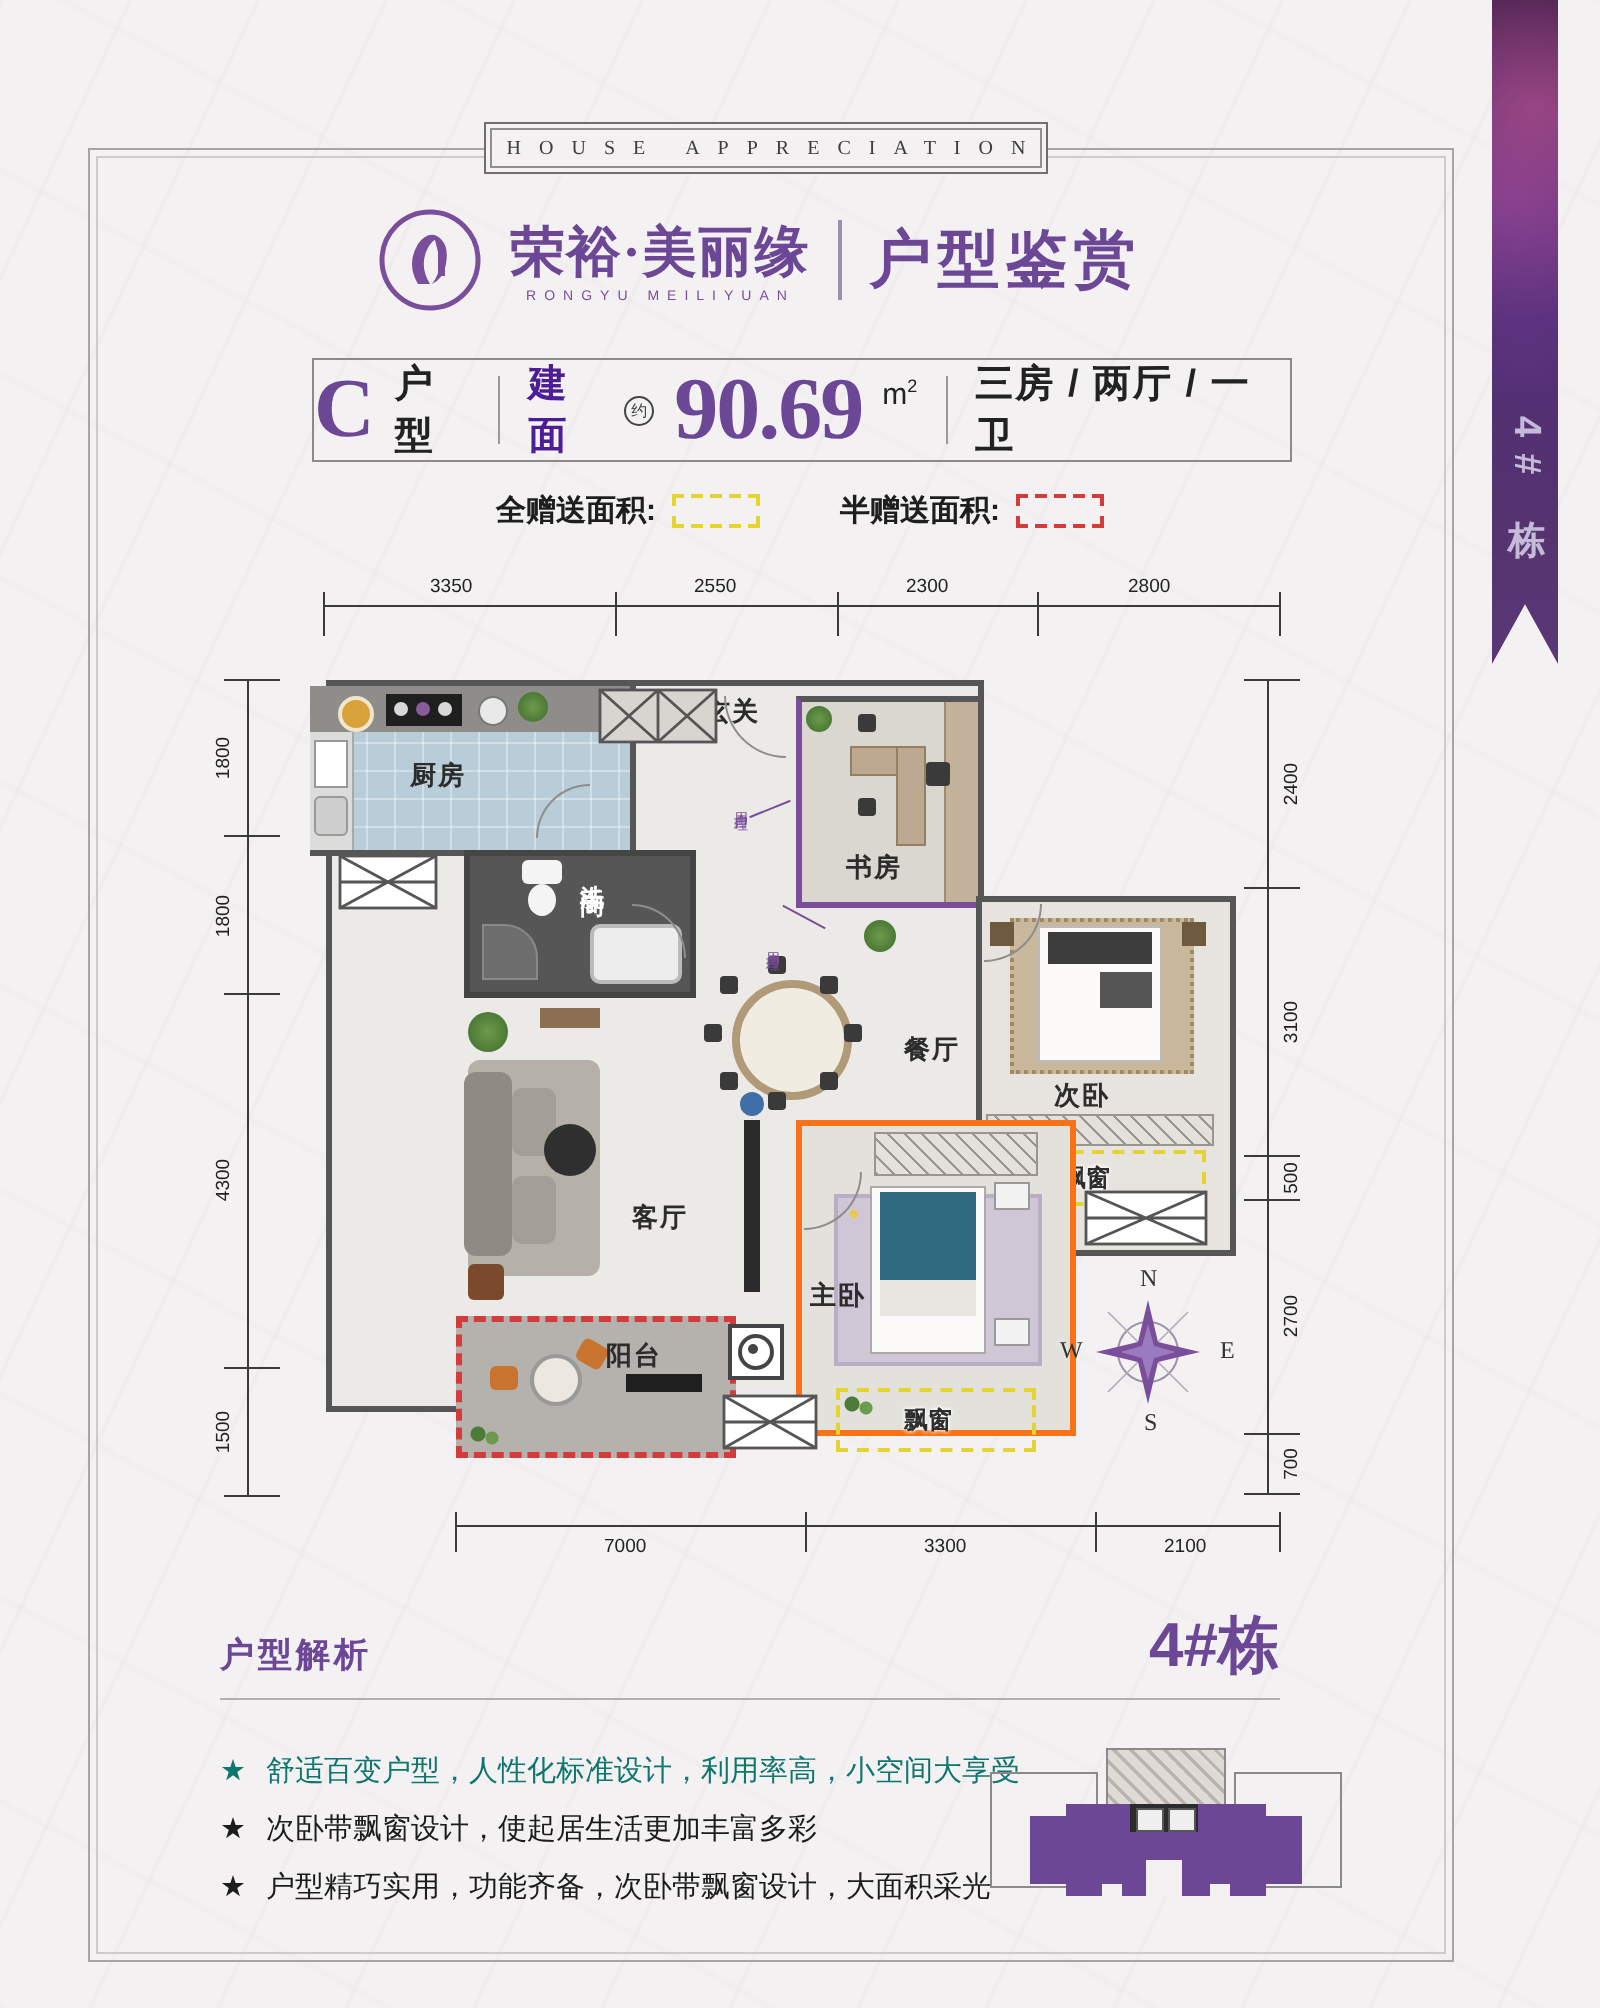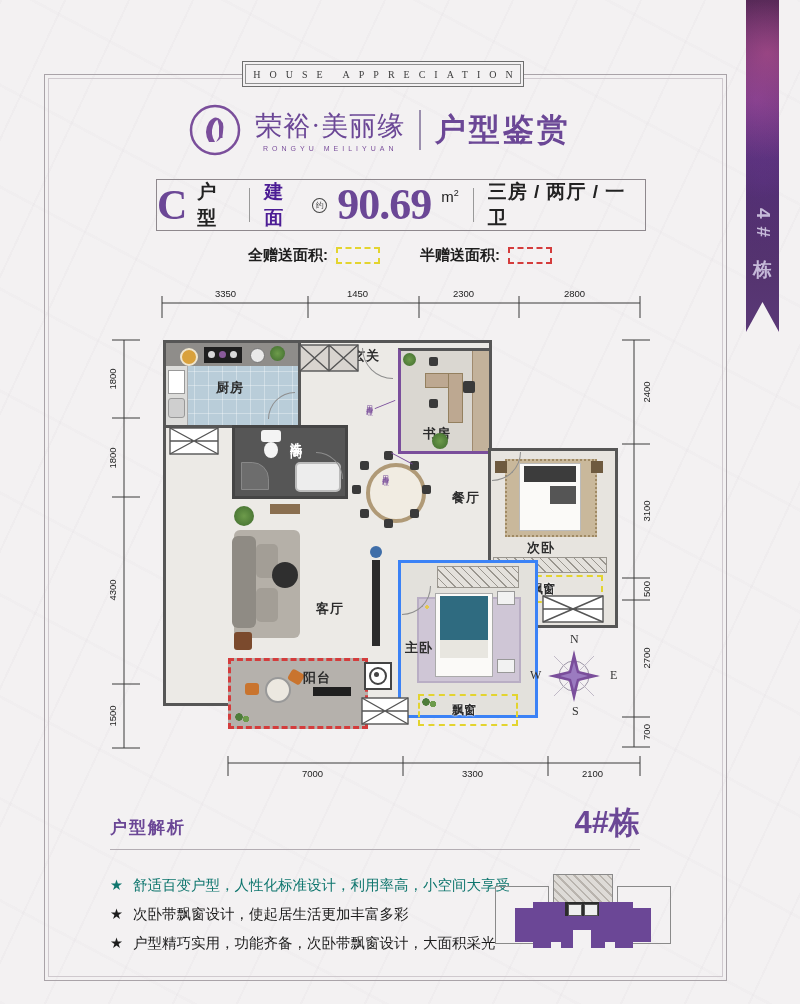--- a/index.html
+++ b/index.html
@@ -54,21 +54,21 @@
 <div class="abs" style="left:0;top:104px;width:760px;display:flex;align-items:center;justify-content:center;gap:14px;">
   <span style="width:52px;height:52px;display:inline-block;">
     <svg width="52" height="52" viewBox="0 0 52 52">
       <circle cx="26" cy="26" r="24" fill="none" stroke="#7a4e9b" stroke-width="2.5"></circle>
       <path d="M20 38 Q14 28 20 18 Q26 10 32 16 Q27 14 24 22 Q21 30 26 38 Z" fill="#7a4e9b"></path>
       <path d="M28 14 Q36 16 34 28 Q33 35 27 38 Q33 30 30 22 Z" fill="#7a4e9b"></path>
       <rect x="30" y="20" width="3.5" height="14" fill="#7a4e9b"></rect>
     </svg>
   </span>
   <span style="display:inline-flex;flex-direction:column;align-items:center;">
-    <span class="serif purple" style="font-size:27px;font-weight:400;letter-spacing:1px;">荣裕·美丽缘</span>
+    <span class="serif purple" style="font-size:27px;font-weight:700;letter-spacing:1px;">荣裕·美丽缘</span>
     <span style="font-size:7px;color:#7a4e9b;letter-spacing:4px;margin-top:1px;">RONGYU MEILIYUAN</span>
   </span>
   <span style="width:1.5px;height:40px;background:#9b8fae;"></span>
   <span style="font-size:31px;font-weight:700;color:#6b4796;letter-spacing:3px;">户型鉴赏</span>
 </div>
 
 <div class="abs" style="left:156px;top:179px;width:488px;height:50px;border:1.5px solid #8e888d;
             display:flex;align-items:center;justify-content:center;gap:10px;">
   <span class="serif" style="font-size:42px;color:#6b4796;font-weight:700;line-height:1;">C</span>
   <span style="font-size:19px;color:#222;font-weight:700;">户型</span>
@@ -92,23 +92,23 @@
   <span style="display:inline-flex;align-items:center;gap:8px;">
     <span style="font-size:15px;color:#1e1e1e;font-weight:600;">半赠送面积:</span>
     <span style="width:40px;height:13px;border:2px dashed #d43c3c;display:inline-block;"></span>
   </span>
 </div>
 
 <div class="abs" style="left:0;top:0;width:800px;height:1004px;">
 
   <div class="abs" style="left:163px;top:340px;width:323px;height:360px;background:#eceae6;border:3px solid #565656;"></div>
 
-  <div class="abs" style="left:166px;top:343px;width:132px;height:82px;background:#b9cdd9;
+  <div class="abs" style="left:155px;top:343px;width:132px;height:82px;background:#b9cdd9;
               background-image:linear-gradient(#ffffff55 1px,rgba(0,0,0,0) 1px),linear-gradient(90deg,#ffffff55 1px,rgba(0,0,0,0) 1px);
-              background-size:14px 14px;border-right:3px solid #565656;border-bottom:3px solid #565656;">
+              background-size:14px 14px;border-right:3px solid #565656;border-bottom:3px solid #565656;padding-left:28px;">
     <div class="abs" style="left:0;top:0;width:100%;height:23px;background:#8f8d8a;"></div>
     <div class="abs" style="left:14px;top:5px;width:14px;height:14px;border-radius:50%;background:#d9a13c;border:2px solid #f0e6cf;"></div>
     <div class="abs" style="left:38px;top:4px;width:38px;height:16px;background:#1f1f1f;">
       <div class="abs" style="left:4px;top:4px;width:7px;height:7px;border-radius:50%;background:#d8d8d8;"></div>
       <div class="abs" style="left:15px;top:4px;width:7px;height:7px;border-radius:50%;background:#8a5a9a;"></div>
       <div class="abs" style="left:26px;top:4px;width:7px;height:7px;border-radius:50%;background:#d8d8d8;"></div>
     </div>
     <div class="abs" style="left:84px;top:5px;width:13px;height:13px;border-radius:50%;background:#e9e9e9;border:1px solid #777;"></div>
     <div class="abs" style="left:104px;top:3px;width:15px;height:15px;border-radius:50%;background:radial-gradient(#6d9b4b,#3f6b2d);"></div>
     <div class="abs" style="left:0;top:23px;width:21px;height:59px;background:#dcdcda;border-right:1px solid #aaa;">
@@ -133,21 +133,21 @@
   </div>
 
   <div class="abs" style="left:232px;top:425px;width:110px;height:68px;background:#565656;border:3px solid #454545;">
     <div class="abs" style="left:26px;top:2px;width:20px;height:12px;background:#f4f4f4;border-radius:3px;"></div>
     <div class="abs" style="left:29px;top:14px;width:14px;height:16px;background:#f4f4f4;border-radius:50%;"></div>
     <div class="abs" style="left:60px;top:34px;width:42px;height:26px;background:#ededed;border-radius:5px;border:2px solid #bbb;"></div>
     <div class="abs" style="left:6px;top:34px;width:26px;height:26px;background:#6d6d6d;border-radius:0 60% 0 0;border:1px solid #888;"></div>
     <span class="abs" style="left:52px;top:4px;writing-mode:vertical-rl;color:#fff;font-size:12px;font-weight:700;letter-spacing:2px;">洗手间</span>
   </div>
 
-  <div class="abs" style="left:340px;top:439px;width:150px;height:100px;">
+  <div class="abs" style="left:340px;top:466px;width:150px;height:100px;">
     <div class="abs" style="left:26px;top:24px;width:52px;height:52px;border-radius:50%;background:#f1ece2;border:4px solid #b09a77;"></div>
     <div class="chair" style="left:44px;top:12px;"></div>
     <div class="chair" style="left:44px;top:80px;"></div>
     <div class="chair" style="left:12px;top:46px;"></div>
     <div class="chair" style="left:82px;top:46px;"></div>
     <div class="chair" style="left:20px;top:22px;"></div>
     <div class="chair" style="left:70px;top:22px;"></div>
     <div class="chair" style="left:20px;top:70px;"></div>
     <div class="chair" style="left:70px;top:70px;"></div>
     <div class="abs" style="left:92px;top:-6px;width:16px;height:16px;border-radius:50%;background:radial-gradient(#6d9b4b,#3f6b2d);"></div>
@@ -176,21 +176,21 @@
     <div class="abs" style="left:24px;top:88px;width:22px;height:34px;background:#a39e96;border-radius:5px;"></div>
     <div class="abs" style="left:40px;top:62px;width:26px;height:26px;border-radius:50%;background:#2f2f2f;"></div>
     <div class="abs" style="left:2px;top:132px;width:18px;height:18px;background:#7b4a2d;border-radius:3px;"></div>
     <div class="abs" style="left:2px;top:6px;width:20px;height:20px;border-radius:50%;background:radial-gradient(#6d9b4b,#3f6b2d);"></div>
     <div class="abs" style="left:38px;top:4px;width:30px;height:10px;background:#8a6f50;"></div>
     <span class="room-label abs" style="left:84px;top:100px;">客厅</span>
     <div class="abs" style="left:140px;top:60px;width:8px;height:86px;background:#2b2b2b;"></div>
     <div class="abs" style="left:138px;top:46px;width:12px;height:12px;border-radius:50%;background:#3f6ea8;"></div>
   </div>
 
-  <div class="abs" style="left:398px;top:560px;width:134px;height:152px;background:#e3e1dc;border:3px solid #3b82f6;">
+  <div class="abs" style="left:398px;top:560px;width:134px;height:152px;background:#e3e1dc;border:3px solid #f97316;">
     <div class="abs hatch" style="left:36px;top:3px;width:80px;height:20px;border:1px solid #9a968f;"></div>
     <div class="abs" style="left:16px;top:34px;width:100px;height:82px;background:#cfc6d6;
                 background-image:radial-gradient(circle at 8px 8px,#e6c84f 0 2px,rgba(0,0,0,0) 2px 16px);border:2px solid #b9aec4;"></div>
     <div class="abs" style="left:34px;top:30px;width:56px;height:82px;background:#fbfaf8;border:1px solid #aaa;">
       <div class="abs" style="left:4px;top:2px;width:48px;height:44px;background:#2f6b80;"></div>
       <div class="abs" style="left:4px;top:46px;width:48px;height:18px;background:#e8e6e0;"></div>
     </div>
     <div class="abs" style="left:96px;top:28px;width:16px;height:12px;background:#f2f2f2;border:1px solid #999;"></div>
     <div class="abs" style="left:96px;top:96px;width:16px;height:12px;background:#f2f2f2;border:1px solid #999;"></div>
     <span class="room-label abs" style="left:4px;top:76px;">主卧</span>
@@ -255,21 +255,21 @@
       <rect x="543" y="596" width="60" height="26" fill="#ffffff"></rect>
       <path d="M543 596 L603 622 M543 622 L603 596 M543 609 H603"></path>
       <rect x="362" y="698" width="46" height="26" fill="#ffffff"></rect>
       <path d="M362 698 L408 724 M362 724 L408 698 M362 711 H408"></path>
       <rect x="300" y="345" width="58" height="26" fill="#d8d4cf"></rect>
       <path d="M300 345 L329 371 M329 345 L300 371 M329 345 L358 371 M358 345 L329 371 M329 345 V371"></path>
     </g>
   </svg>
 
   <span class="dim abs" style="left:215px;top:288px;">3350</span>
-  <span class="dim abs" style="left:347px;top:288px;">1450</span>
+  <span class="dim abs" style="left:347px;top:288px;">2550</span>
   <span class="dim abs" style="left:453px;top:288px;">2300</span>
   <span class="dim abs" style="left:564px;top:288px;">2800</span>
   <span class="dim abs dim-v" style="left:112px;top:379px;">1800</span>
   <span class="dim abs dim-v" style="left:112px;top:458px;">1800</span>
   <span class="dim abs dim-v" style="left:112px;top:590px;">4300</span>
   <span class="dim abs dim-v" style="left:112px;top:716px;">1500</span>
   <span class="dim abs dim-v" style="left:646px;top:392px;">2400</span>
   <span class="dim abs dim-v" style="left:646px;top:511px;">3100</span>
   <span class="dim abs dim-v" style="left:646px;top:589px;">500</span>
   <span class="dim abs dim-v" style="left:646px;top:658px;">2700</span>

